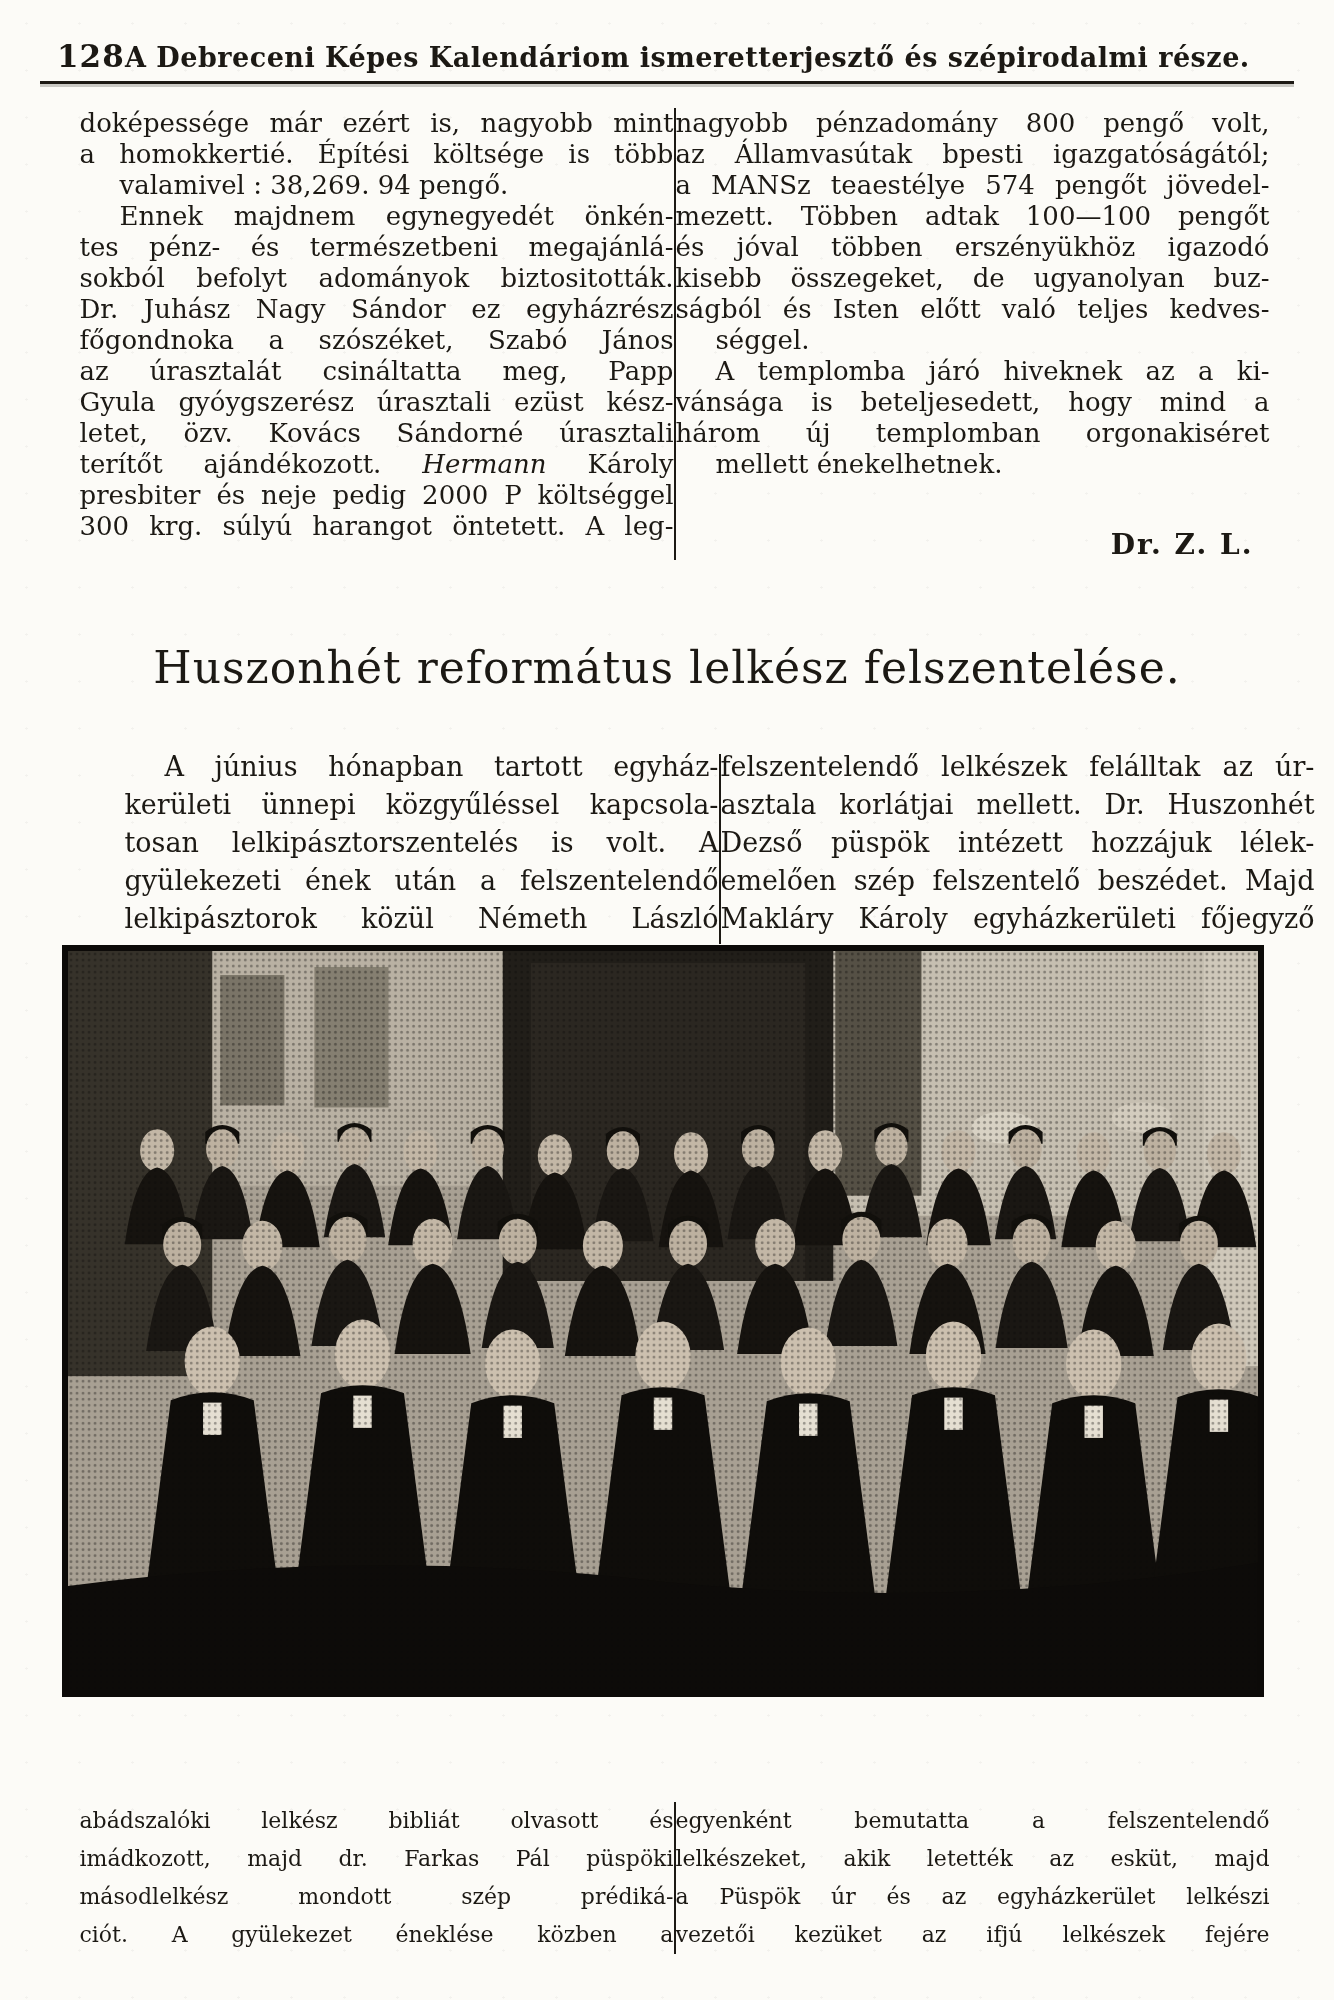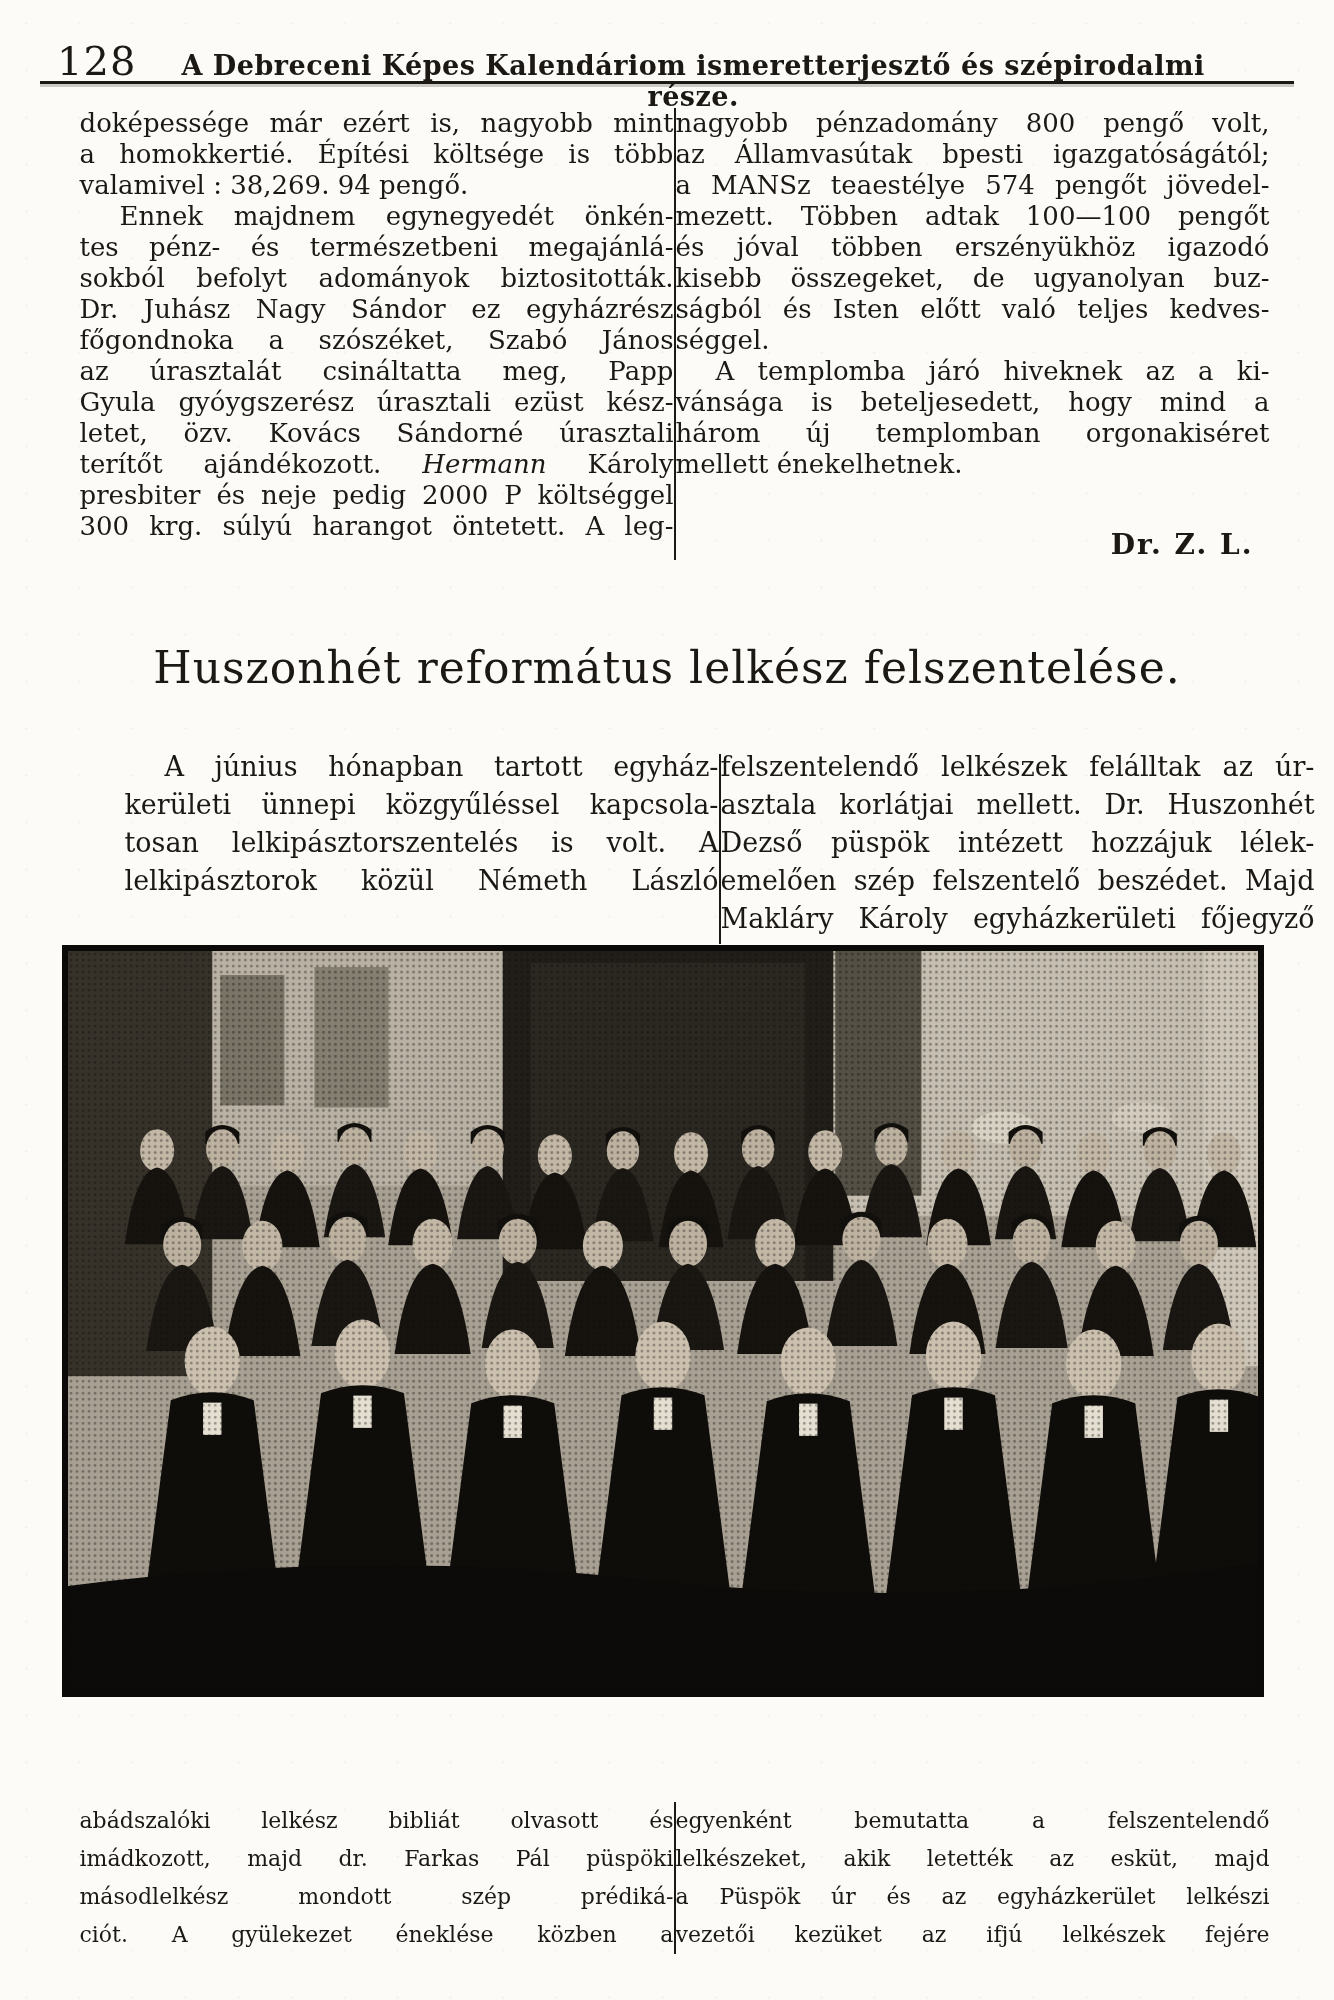--- a/index.html
+++ b/index.html
@@ -7,40 +7,40 @@
   .page {
     position:relative; width:1334px; height:2000px; overflow:hidden;
     background:#fcfbf7;
     background-image: radial-gradient(rgba(30,25,18,0.045) 1px, transparent 1.4px);
     background-size: 53px 47px;
     font-family:"DejaVu Serif", "Liberation Serif", serif;
     color:#1c1914;
   }
   
   .header { position:absolute; top:38px; left:57px; right:44px; display:flex; align-items:baseline; }
-  .pagenum { font-size:40px; font-weight:normal; letter-spacing:1px; }
+  .pagenum { font-size:31px; font-weight:bold; letter-spacing:1px; }
   .running-title { flex:1; text-align:center; font-weight:bold; font-size:27px; padding-right:40px; letter-spacing:0.5px; }
   .header-rule { position:absolute; top:81px; left:40px; width:1254px; height:3px; background:#1c1914; box-shadow:0 3px 0 rgba(28,25,20,0.22); }
 
   
   .cols { position:absolute; left:57px; width:1235px; display:flex; justify-content:center; }
   .col { width:594px; }
   .divider { flex:none; width:2px; background:#1c1914; align-self:flex-start; }
   .s1 { top:108px; }
   .s1 .line { font-size:26px; line-height:31px; }
   .s1 .divider { height:452px; }
   .s2 { top:748px;margin-left:45px; }
   .s2 .line { font-size:27px; line-height:38px; }
   .s2 .divider { height:190px; margin-top:6px; }
   .s3 { top:1802px; }
   .s3 .line { font-size:22px; line-height:38px; }
   .s3 .divider { height:152px; }
 
   .line { text-align:justify; text-align-last:justify; }
-  .line.last { text-align-last:left; }
+  .line.last { text-align-last:left;margin-left:40px; }
   .line.indent { text-indent:40px; }
   .italic { font-style:italic; }
 
   .signature { margin-top:48px; text-align:right; font-weight:bold; font-size:28px; padding-right:16px; letter-spacing:2px; }
 
   .headline { position:absolute; top:642px; left:0; width:100%; text-align:center; font-size:44px; letter-spacing:1px; }
 
   .photo-wrap { position:absolute; top:945px; left:62px; width:1202px; height:752px; background:#14110e; }
   .photo-wrap svg { display:block; width:100%; height:100%; }
 
@@ -92,20 +92,21 @@
     </div>
   </div>
 
   <div class="headline">Huszonhét református lelkész felszentelése.</div>
 
   <div class="cols s2">
     <div class="col">
       <div class="line indent">A június hónapban tartott egyház-</div>
       <div class="line">kerületi ünnepi közgyűléssel kapcsola-</div>
       <div class="line">tosan lelkipásztorszentelés is volt. A</div>
+      <div class="line">gyülekezeti ének után a felszentelendő</div>
       <div class="line">lelkipásztorok közül Németh László</div>
     </div>
     <div class="divider"></div>
     <div class="col">
       <div class="line">felszentelendő lelkészek felálltak az úr-</div>
       <div class="line">asztala korlátjai mellett. Dr. Huszonhét</div>
       <div class="line">Dezső püspök intézett hozzájuk lélek-</div>
       <div class="line">emelően szép felszentelő beszédet. Majd</div>
       <div class="line">Makláry Károly egyházkerületi főjegyző</div>
     </div>

